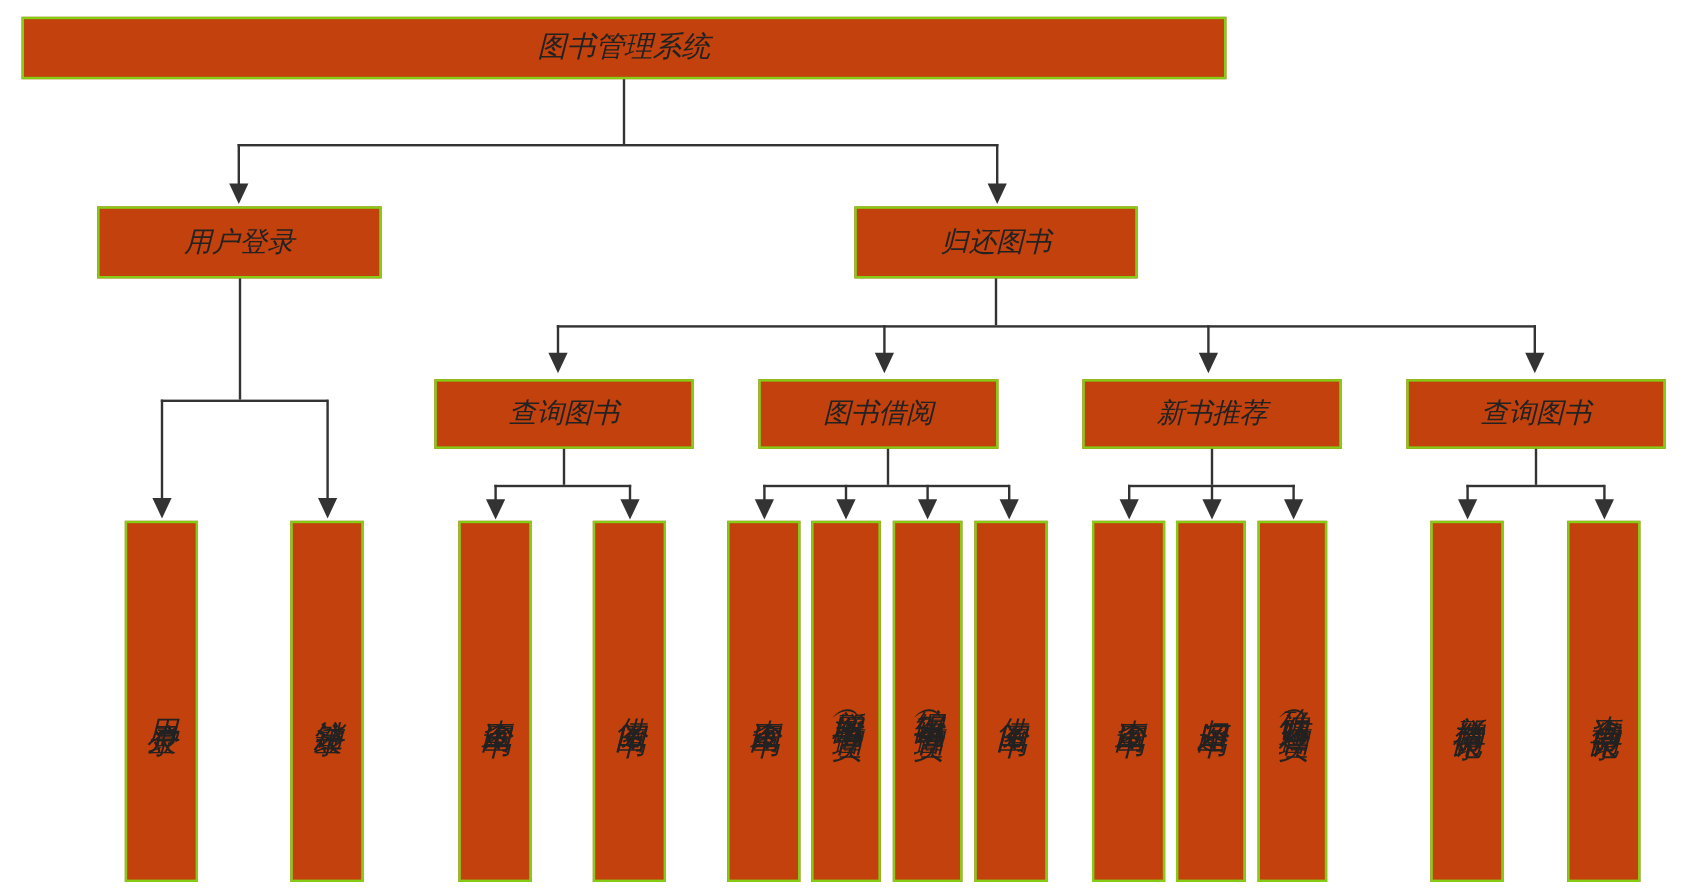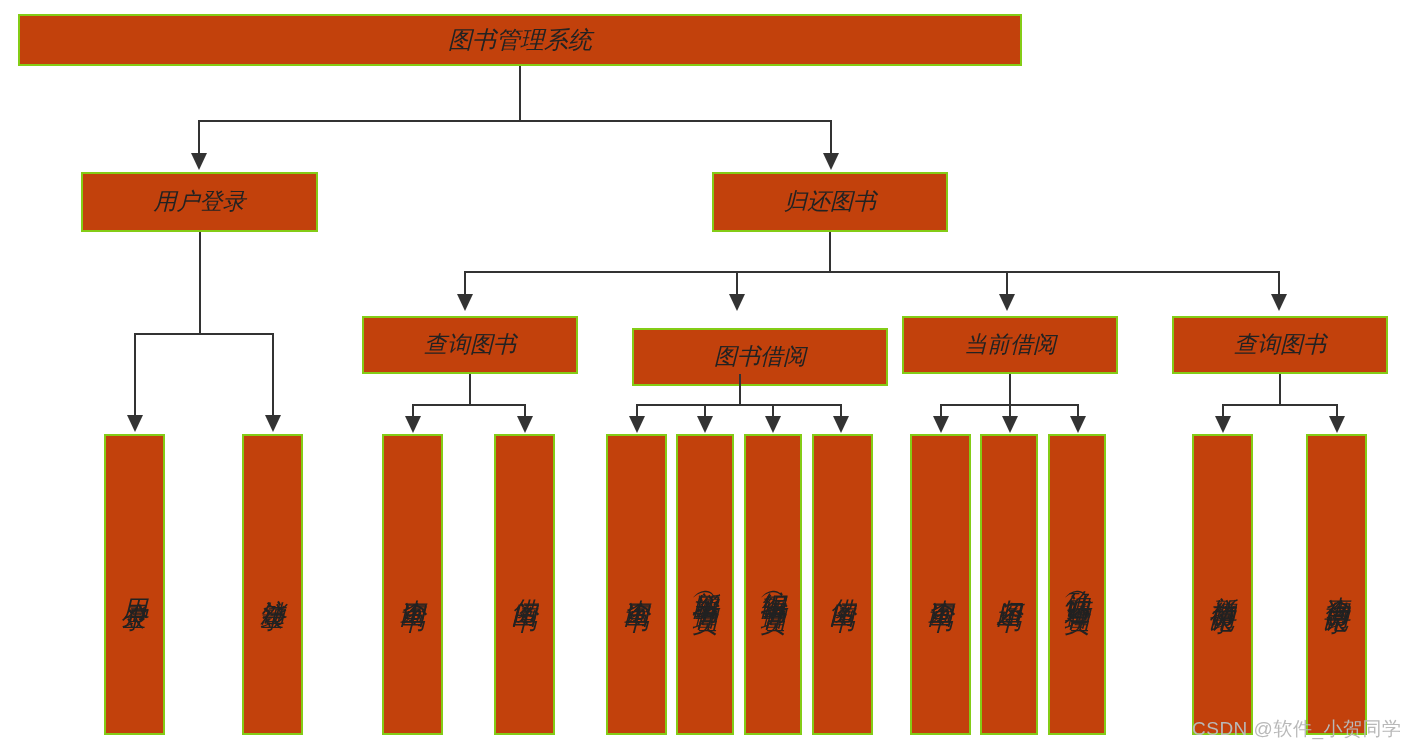--- a/index.html
+++ b/index.html
@@ -123,25 +123,25 @@
   <div class="vline" style="left:736px; top:271px; height:25px;"></div>
   <div class="arrow" style="left:729px; top:294px;"></div>
   <div class="vline" style="left:1006px; top:271px; height:25px;"></div>
   <div class="arrow" style="left:999px; top:294px;"></div>
   <div class="vline" style="left:1278px; top:271px; height:25px;"></div>
   <div class="arrow" style="left:1271px; top:294px;"></div>
 
   <div class="node horiz" style="left:362px; top:316px; width:216px; height:58px;">
     <span class="lbl">查询图书</span>
   </div>
-  <div class="node horiz" style="left:632px; top:328px; width:256px; height:58px;">
+  <div class="node horiz" style="left:632px; top:316px; width:200px; height:58px;">
     <span class="lbl">图书借阅</span>
   </div>
   <div class="node horiz" style="left:902px; top:316px; width:216px; height:58px;">
-    <span class="lbl">当前借阅</span>
+    <span class="lbl">新书推荐</span>
   </div>
   <div class="node horiz" style="left:1172px; top:316px; width:216px; height:58px;">
     <span class="lbl">查询图书</span>
   </div>
 
   <div class="vline" style="left:469px; top:374px; height:30px;"></div>
   <div class="hline" style="left:412px; top:404px; width:114px;"></div>
   <div class="vline" style="left:412px; top:404px; height:14px;"></div>
   <div class="arrow" style="left:405px; top:416px;"></div>
   <div class="vline" style="left:524px; top:404px; height:14px;"></div>
@@ -211,15 +211,14 @@
     <span class="lbl">确认归还（管理员）</span>
   </div>
 
   <div class="node vert" style="left:1192px; top:434px; width:61px; height:301px;">
     <span class="lbl">新增借阅记录</span>
   </div>
   <div class="node vert" style="left:1306px; top:434px; width:61px; height:301px;">
     <span class="lbl">查询借阅记录</span>
   </div>
 
-  <div class="watermark" style="left:1192px; top:716px;">CSDN @软件_小贺同学</div>
 
 </div>
 
 </body></html>

